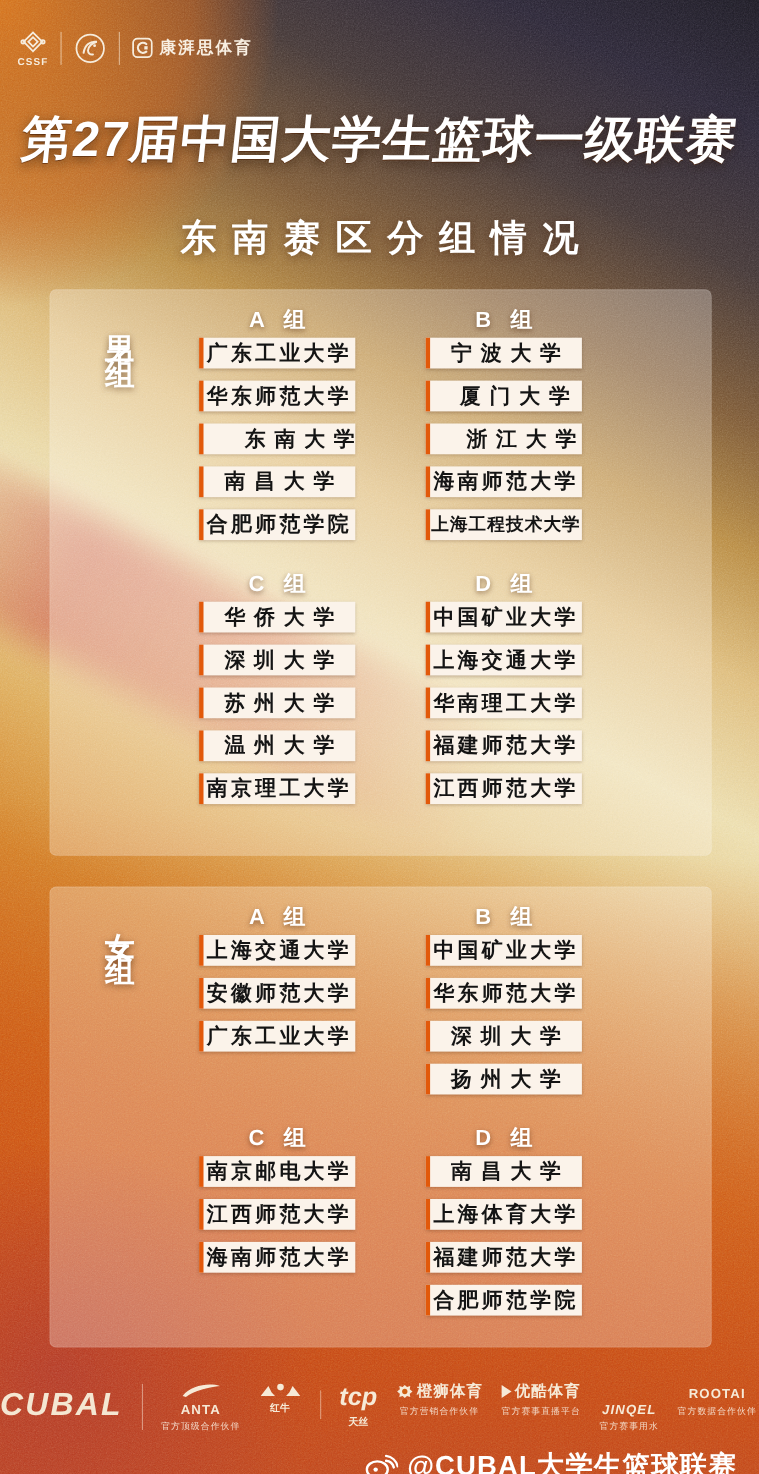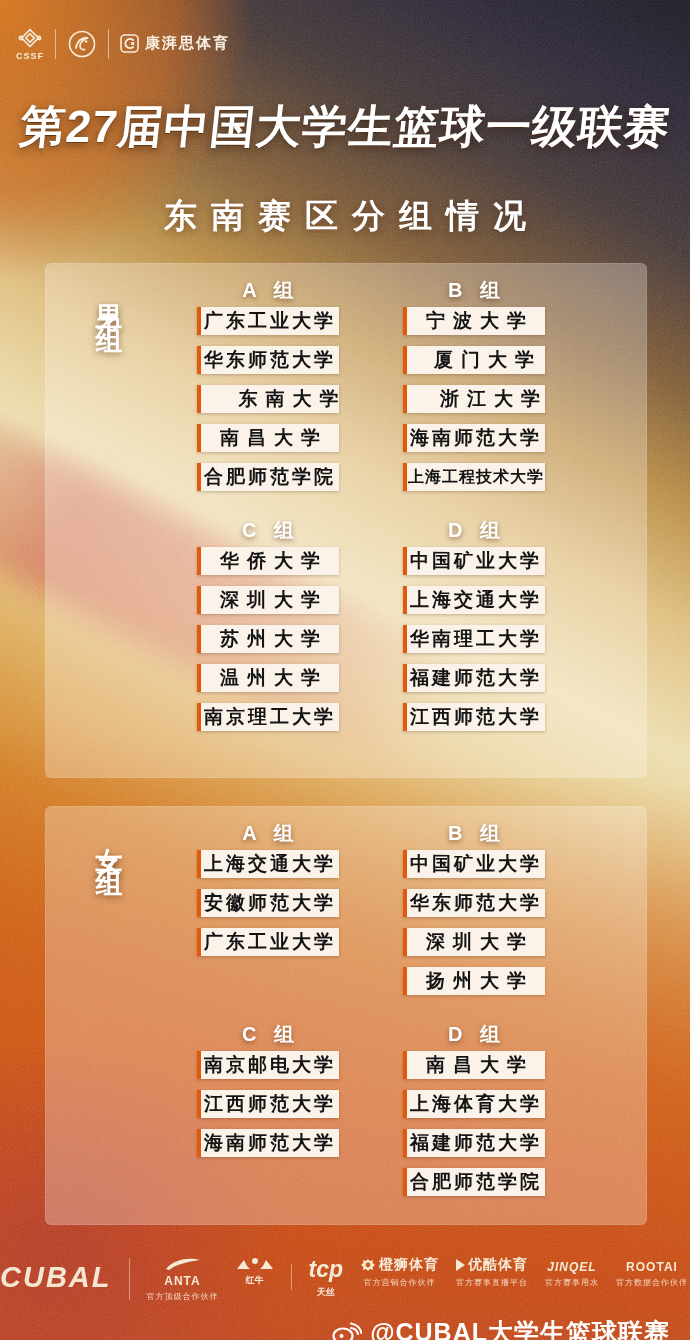--- a/index.html
+++ b/index.html
@@ -45,21 +45,21 @@
       text-shadow:0 2px 8px rgba(60,25,5,0.45);white-space:nowrap;}
 
   
   .panel{position:absolute;left:45px;width:602px;background:rgba(255,250,243,0.30);
       border-radius:6px;z-index:2;box-shadow:inset 0 0 0 1px rgba(255,255,255,0.10);}
   .panel-men{top:263px;height:515px;}
   .panel-women{top:806px;height:419px;}
   .side-label{position:absolute;left:46px;top:20px;writing-mode:vertical-lr;text-orientation:upright;
       color:#fff;font-size:27px;font-weight:800;letter-spacing:11px;
       text-shadow:0 2px 6px rgba(70,30,5,0.5);}
-  .groups-grid{position:absolute;left:152px;top:14px;display:grid;
+  .groups-grid{position:absolute;left:136px;top:14px;display:grid;
       grid-template-columns:142px 142px;column-gap:64px;row-gap:26px;}
   .group{display:flex;flex-direction:column;}
   .group-title{height:24px;margin-bottom:6px;text-align:center;color:#fff;font-size:20px;
       font-weight:800;letter-spacing:6px;text-indent:6px;text-shadow:0 2px 5px rgba(70,30,5,0.5);}
   .team{height:28px;margin-bottom:11px;background:#fbf3ea;border-left:4px solid #e2590a;
       display:flex;align-items:center;justify-content:center;color:#141414;font-size:19px;
       font-weight:800;letter-spacing:3px;white-space:nowrap;box-shadow:0 1px 3px rgba(60,25,5,0.25);}
   .team:last-child{margin-bottom:0;}
 
   
@@ -246,21 +246,21 @@
 
     <div class="f-item">
       <div class="f-name-cn">
         <span class="play-tri"></span>
         <span>优酷体育</span>
       </div>
       <span class="f-caption">官方赛事直播平台</span>
     </div>
 
     <div class="f-item">
-      <span class="f-name" style="font-style:italic;margin-top:4px;">JINQEL</span>
+      <span class="f-name" style="font-style:italic;margin-top:18px;">JINQEL</span>
       <span class="f-caption">官方赛事用水</span>
     </div>
 
     <div class="f-item">
       <span class="f-name" style="margin-top:4px;">ROOTAI</span>
       <span class="f-caption">官方数据合作伙伴</span>
     </div>
   </div>
 
   <div class="weibo">

